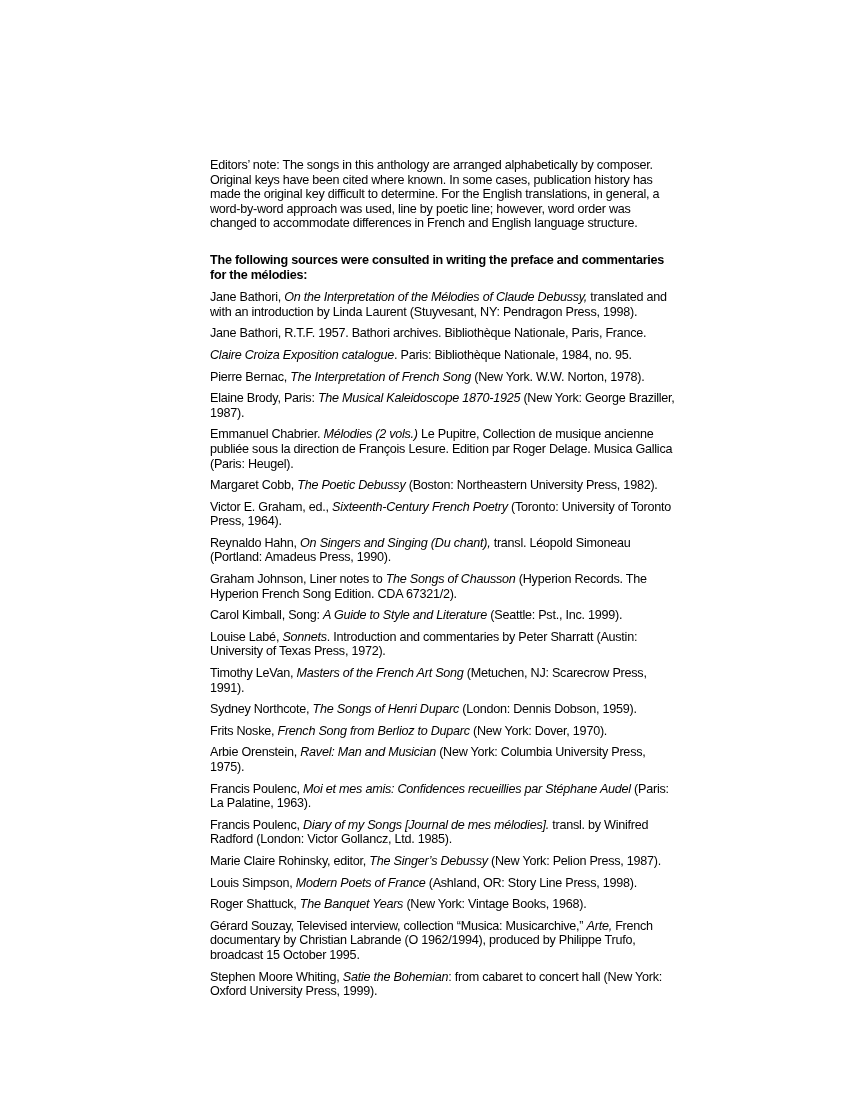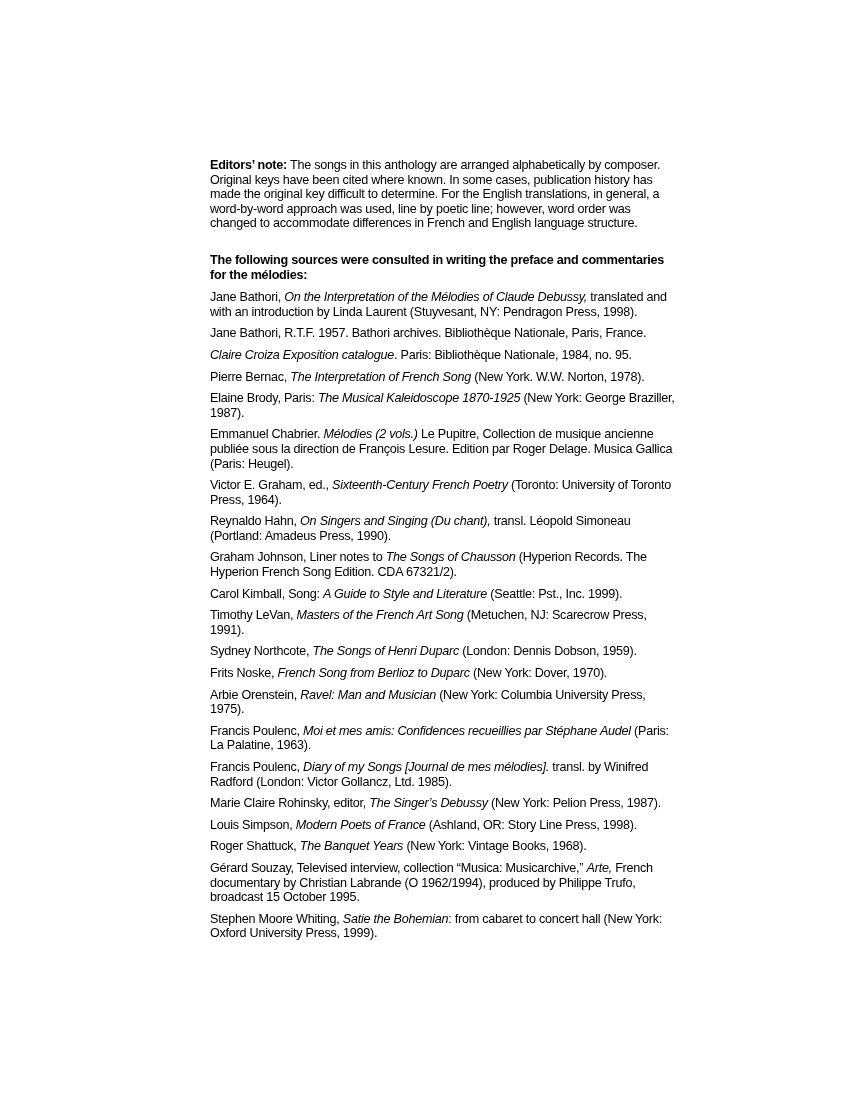--- a/index.html
+++ b/index.html
@@ -30,43 +30,45 @@
   }
   .para.note {
     margin-bottom: 9px;
   }
   .para.heading {
     font-weight: bold;
     margin-bottom: 8px;
     margin-top: 22px;
   }
   .para b {
-    font-weight: bold;
+    font-weight: normal;
   }
   .para i {
     font-style: italic;
   }
 </style>
 </head>
 <body>
 
 <div class="page-content">
   <p class="para note"><b>Editors’ note:</b><span> The songs in this anthology are arranged alphabetically by composer. Original keys have been cited where known. In some cases, publication history has made the original key difficult to determine. For the English translations, in general, a word-by-word approach was used, line by poetic line; however, word order was changed to accommodate differences in French and English language structure.</span></p>
   <p class="para heading">The following sources were consulted in writing the preface and commentaries for the mélodies:</p>
   <div id="sources">
       <p class="para"><span>Jane Bathori, </span><i>On the Interpretation of the Mélodies of Claude Debussy,</i><span> translated and with an introduction by Linda Laurent (Stuyvesant, NY: Pendragon Press, 1998).</span></p>
       <p class="para"><span>Jane Bathori, R.T.F. 1957. Bathori archives. Bibliothèque Nationale, Paris, France.</span></p>
       <p class="para"><i>Claire Croiza Exposition catalogue</i><span>. Paris: Bibliothèque Nationale, 1984, no. 95.</span></p>
       <p class="para"><span>Pierre Bernac, </span><i>The Interpretation of French Song</i><span> (New York. W.W. Norton, 1978).</span></p>
       <p class="para"><span>Elaine Brody, Paris: </span><i>The Musical Kaleidoscope 1870-1925</i><span> (New York: George Braziller, 1987).</span></p>
       <p class="para"><span>Emmanuel Chabrier. </span><i>Mélodies (2 vols.)</i><span> Le Pupitre, Collection de musique ancienne publiée sous la direction de François Lesure. Edition par Roger Delage. Musica Gallica (Paris: Heugel).</span></p>
+      <p class="para"><span>Margaret Cobb, </span><i>The Poetic Debussy</i><span> (Boston: Northeastern University Press, 1982).</span></p>
       <p class="para"><span>Victor E. Graham, ed., </span><i>Sixteenth-Century French Poetry</i><span> (Toronto: University of Toronto Press, 1964).</span></p>
       <p class="para"><span>Reynaldo Hahn, </span><i>On Singers and Singing (Du chant),</i><span> transl. Léopold Simoneau (Portland: Amadeus Press, 1990).</span></p>
       <p class="para"><span>Graham Johnson, Liner notes to </span><i>The Songs of Chausson</i><span> (Hyperion Records. The Hyperion French Song Edition. CDA 67321/2).</span></p>
       <p class="para"><span>Carol Kimball, Song: </span><i>A Guide to Style and Literature</i><span> (Seattle: Pst., Inc. 1999).</span></p>
+      <p class="para"><span>Louise Labé, </span><i>Sonnets</i><span>. Introduction and commentaries by Peter Sharratt (Austin: University of Texas Press, 1972).</span></p>
       <p class="para"><span>Timothy LeVan, </span><i>Masters of the French Art Song</i><span> (Metuchen, NJ: Scarecrow Press, 1991).</span></p>
       <p class="para"><span>Sydney Northcote, </span><i>The Songs of Henri Duparc</i><span> (London: Dennis Dobson, 1959).</span></p>
       <p class="para"><span>Frits Noske, </span><i>French Song from Berlioz to Duparc</i><span> (New York: Dover, 1970).</span></p>
       <p class="para"><span>Arbie Orenstein, </span><i>Ravel: Man and Musician</i><span> (New York: Columbia University Press, 1975).</span></p>
       <p class="para"><span>Francis Poulenc, </span><i>Moi et mes amis: Confidences recueillies par Stéphane Audel</i><span> (Paris: La Palatine, 1963).</span></p>
       <p class="para"><span>Francis Poulenc, </span><i>Diary of my Songs [Journal de mes mélodies].</i><span> transl. by Winifred Radford (London: Victor Gollancz, Ltd. 1985).</span></p>
       <p class="para"><span>Marie Claire Rohinsky, editor, </span><i>The Singer’s Debussy</i><span> (New York: Pelion Press, 1987).</span></p>
       <p class="para"><span>Louis Simpson, </span><i>Modern Poets of France</i><span> (Ashland, OR: Story Line Press, 1998).</span></p>
       <p class="para"><span>Roger Shattuck, </span><i>The Banquet Years</i><span> (New York: Vintage Books, 1968).</span></p>
       <p class="para"><span>Gérard Souzay, Televised interview, collection “Musica: Musicarchive,” </span><i>Arte,</i><span> French documentary by Christian Labrande (O 1962/1994), produced by Philippe Trufo, broadcast 15 October 1995.</span></p>

